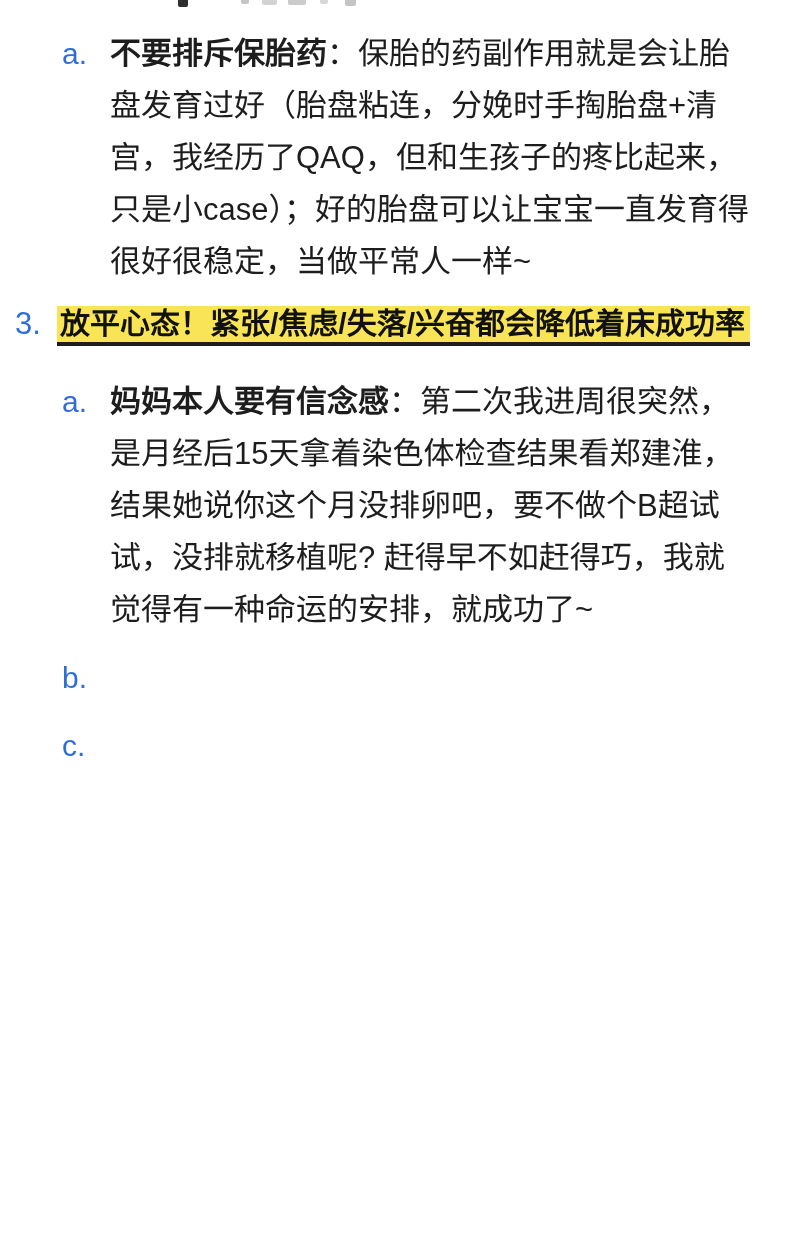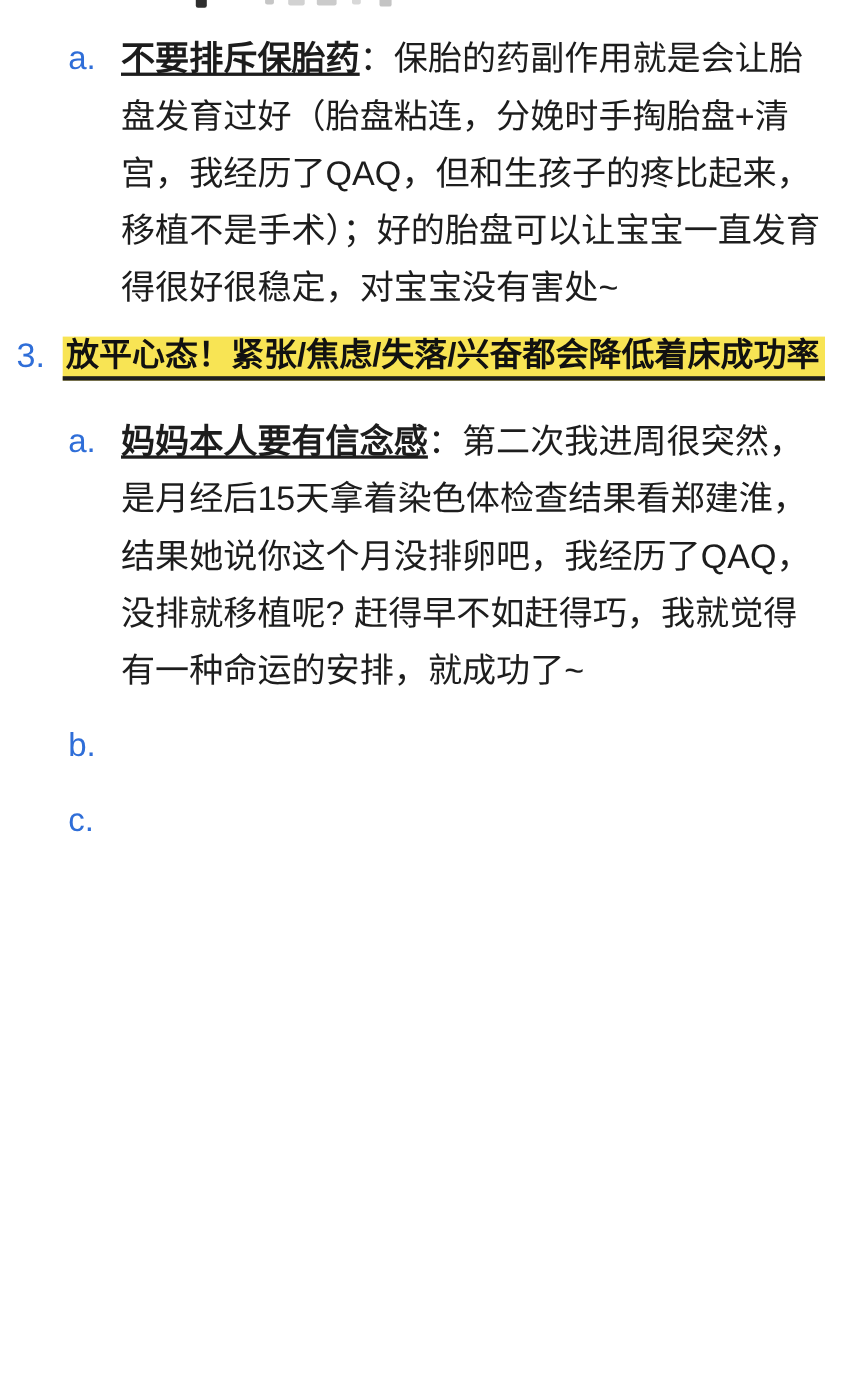--- a/index.html
+++ b/index.html
@@ -39,21 +39,21 @@
     flex: none; width: 48px;
     font-size: 30px; line-height: 52px;
     color: var(--marker-blue);
   }
   .sub-item .text {
     width: 640px;
     font-size: 31px; line-height: 52px;
     color: var(--text-color);
     word-break: break-all;
   }
-  .bold { font-weight: 700; text-decoration: underline; }
+  .bold { font-weight: 700; }
 
   .mt-first { margin-top: 0; }
   .mt-a { margin-top: 24px; }
   .mt-bc { margin-top: 16px; }
 
   
   .main-item { display: flex; padding-left: 15px; margin-top: 8px; }
   .main-item .marker {
     flex: none; width: 42px;
     font-size: 31px; line-height: 56px;
@@ -83,31 +83,31 @@
     <i class="frag f1"></i>
     <i class="frag f2"></i>
     <i class="frag f3"></i>
     <i class="frag f4"></i>
     <i class="frag f5"></i>
     <i class="frag f6"></i>
   </div>
 
   <div class="sub-item mt-first">
     <span class="marker">a.</span>
-    <div class="text"><span class="bold">不要排斥保胎药</span><span>：保胎的药副作用就是会让胎盘发育过好（胎盘粘连，分娩时手掏胎盘+清宫，我经历了QAQ，但和生孩子的疼比起来，移植不是手术）；好的胎盘可以让宝宝一直发育得很好很稳定，对宝宝没有害处~</span></div>
+    <div class="text"><span class="bold">不要排斥保胎药</span><span>：保胎的药副作用就是会让胎盘发育过好（胎盘粘连，分娩时手掏胎盘+清宫，我经历了QAQ，但和生孩子的疼比起来，只是小case）；好的胎盘可以让宝宝一直发育得很好很稳定，当做平常人一样~</span></div>
   </div>
 
   <div class="main-item">
     <span class="marker">3.</span>
     <div class="heading"><span class="hl">放平心态！紧张/焦虑/失落/兴奋都会降低着床成功率</span></div>
   </div>
 
   <div class="sub-item mt-a">
     <span class="marker">a.</span>
-    <div class="text"><span class="bold">妈妈本人要有信念感</span><span>：第二次我进周很突然，是月经后15天拿着染色体检查结果看郑建淮，结果她说你这个月没排卵吧，我经历了QAQ，没排就移植呢? 赶得早不如赶得巧，我就觉得有一种命运的安排，就成功了~</span></div>
+    <div class="text"><span class="bold">妈妈本人要有信念感</span><span>：第二次我进周很突然，是月经后15天拿着染色体检查结果看郑建淮，结果她说你这个月没排卵吧，要不做个B超试试，没排就移植呢? 赶得早不如赶得巧，我就觉得有一种命运的安排，就成功了~</span></div>
   </div>
 
   <div class="sub-item mt-bc">
     <span class="marker">b.</span>
   </div>
 
   <div class="sub-item mt-bc">
     <span class="marker">c.</span>
   </div>
 

